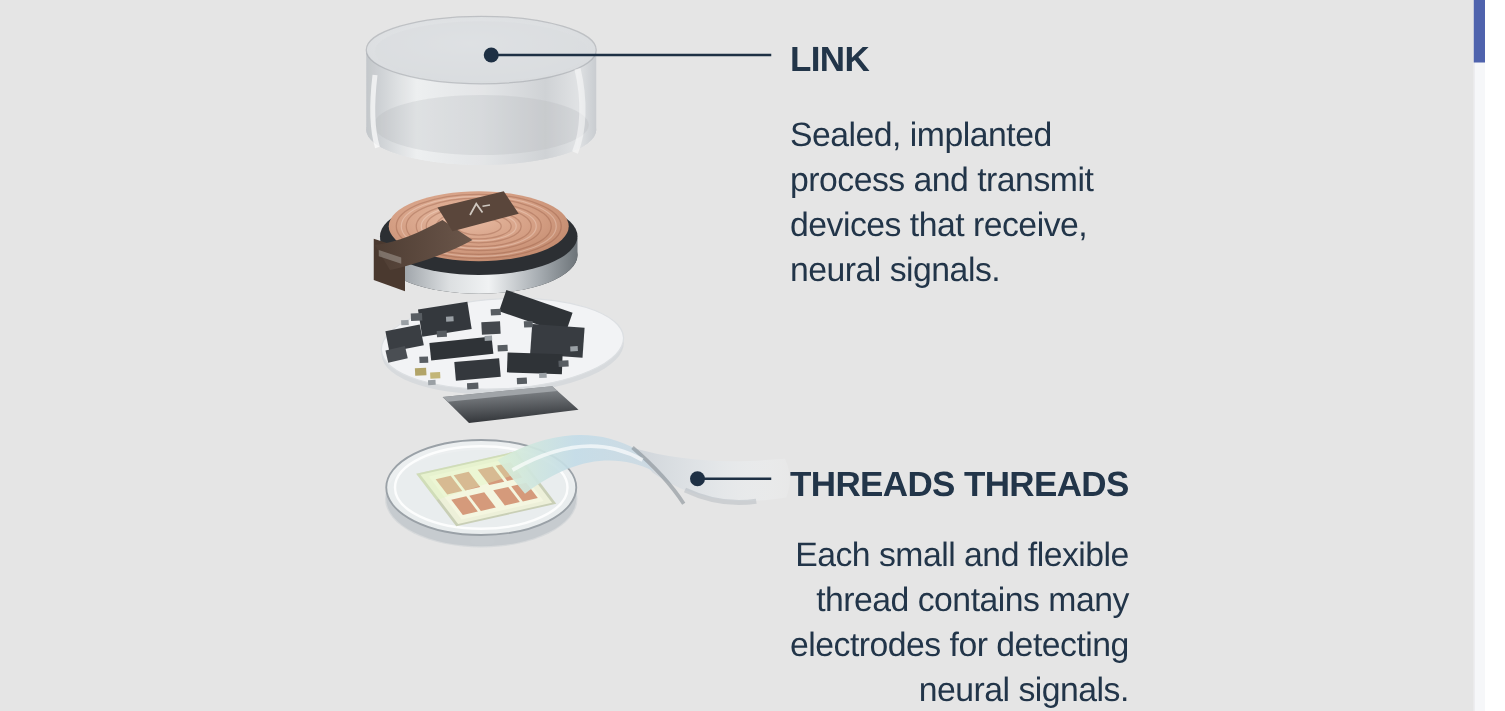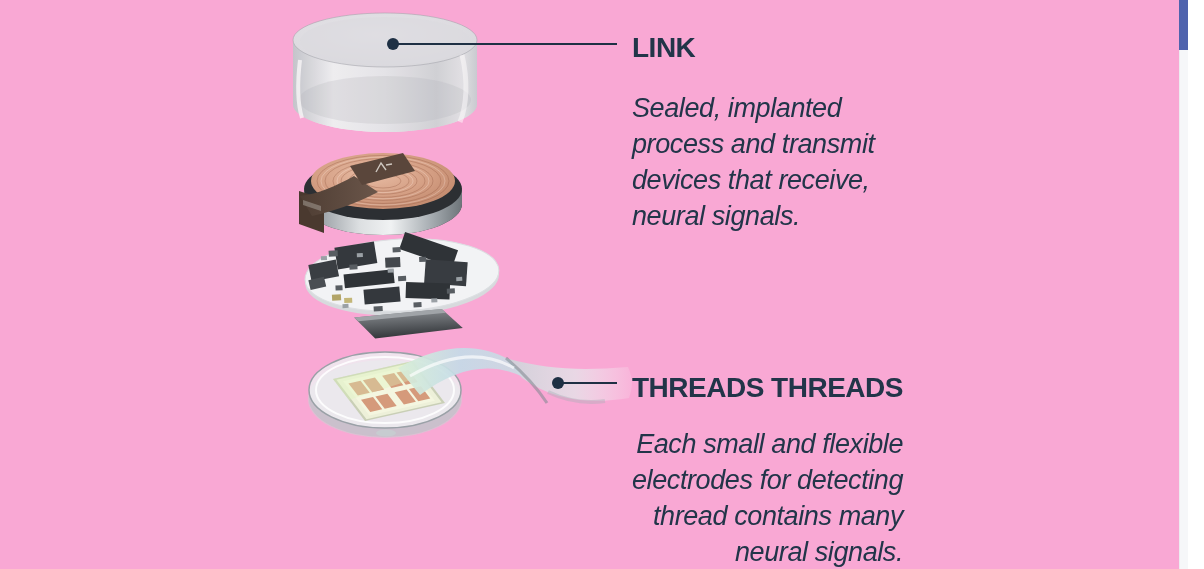--- a/index.html
+++ b/index.html
@@ -1,32 +1,32 @@
 <!DOCTYPE html>
 <html><head>
 <meta charset="utf-8">
 <style>
   html,body{margin:0;padding:0;background:#ffffff;}
   .stage{
-    position:relative;width:1188px;height:569px;background:#f9a8d4;
+    position:relative;width:1188px;height:569px;background:#e5e5e5;
     overflow:hidden;font-family:"Liberation Sans",sans-serif;
     --text:#223549;--leader:#1e3044;
   }
   .illustration{position:absolute;left:0;top:0;}
   .heading{
     position:absolute;left:632px;color:var(--text);
     font-size:28px;font-weight:700;line-height:34px;letter-spacing:-0.5px;
     white-space:nowrap;
   }
   .bodytext{
     position:absolute;left:632px;color:var(--text);
     font-size:27px;font-weight:400;line-height:36px;letter-spacing:-0.4px;
     white-space:nowrap;
   }
-  .bodytext div{height:36px;font-style:italic;}
+  .bodytext div{height:36px;}
   #heading-link{top:31px;}
   #body-link{top:90px;}
   #heading-threads{top:371px;}
   #body-threads{top:426px;text-align:right;}
   .sb-track{
     position:absolute;right:0;top:0;width:9px;height:569px;
     background:#f6f7f9;border-left:1px solid #ededf0;box-sizing:border-box;
   }
   .sb-thumb{
     position:absolute;right:0;top:0;width:9px;height:50px;
@@ -213,22 +213,22 @@
   <div class="bodytext" id="body-link">
     <div>Sealed, implanted</div>
     <div>process and transmit</div>
     <div>devices that receive,</div>
     <div>neural signals.</div>
   </div>
 
   <div class="heading" id="heading-threads">THREADS THREADS</div>
   <div class="bodytext" id="body-threads">
     <div>Each small and flexible</div>
+    <div>thread contains many</div>
     <div>electrodes for detecting</div>
-    <div>thread contains many</div>
     <div>neural signals.</div>
   </div>
 
   <div class="sb-track">
     <div class="sb-thumb"></div>
   </div>
 
 </div>
 
 </body></html>

